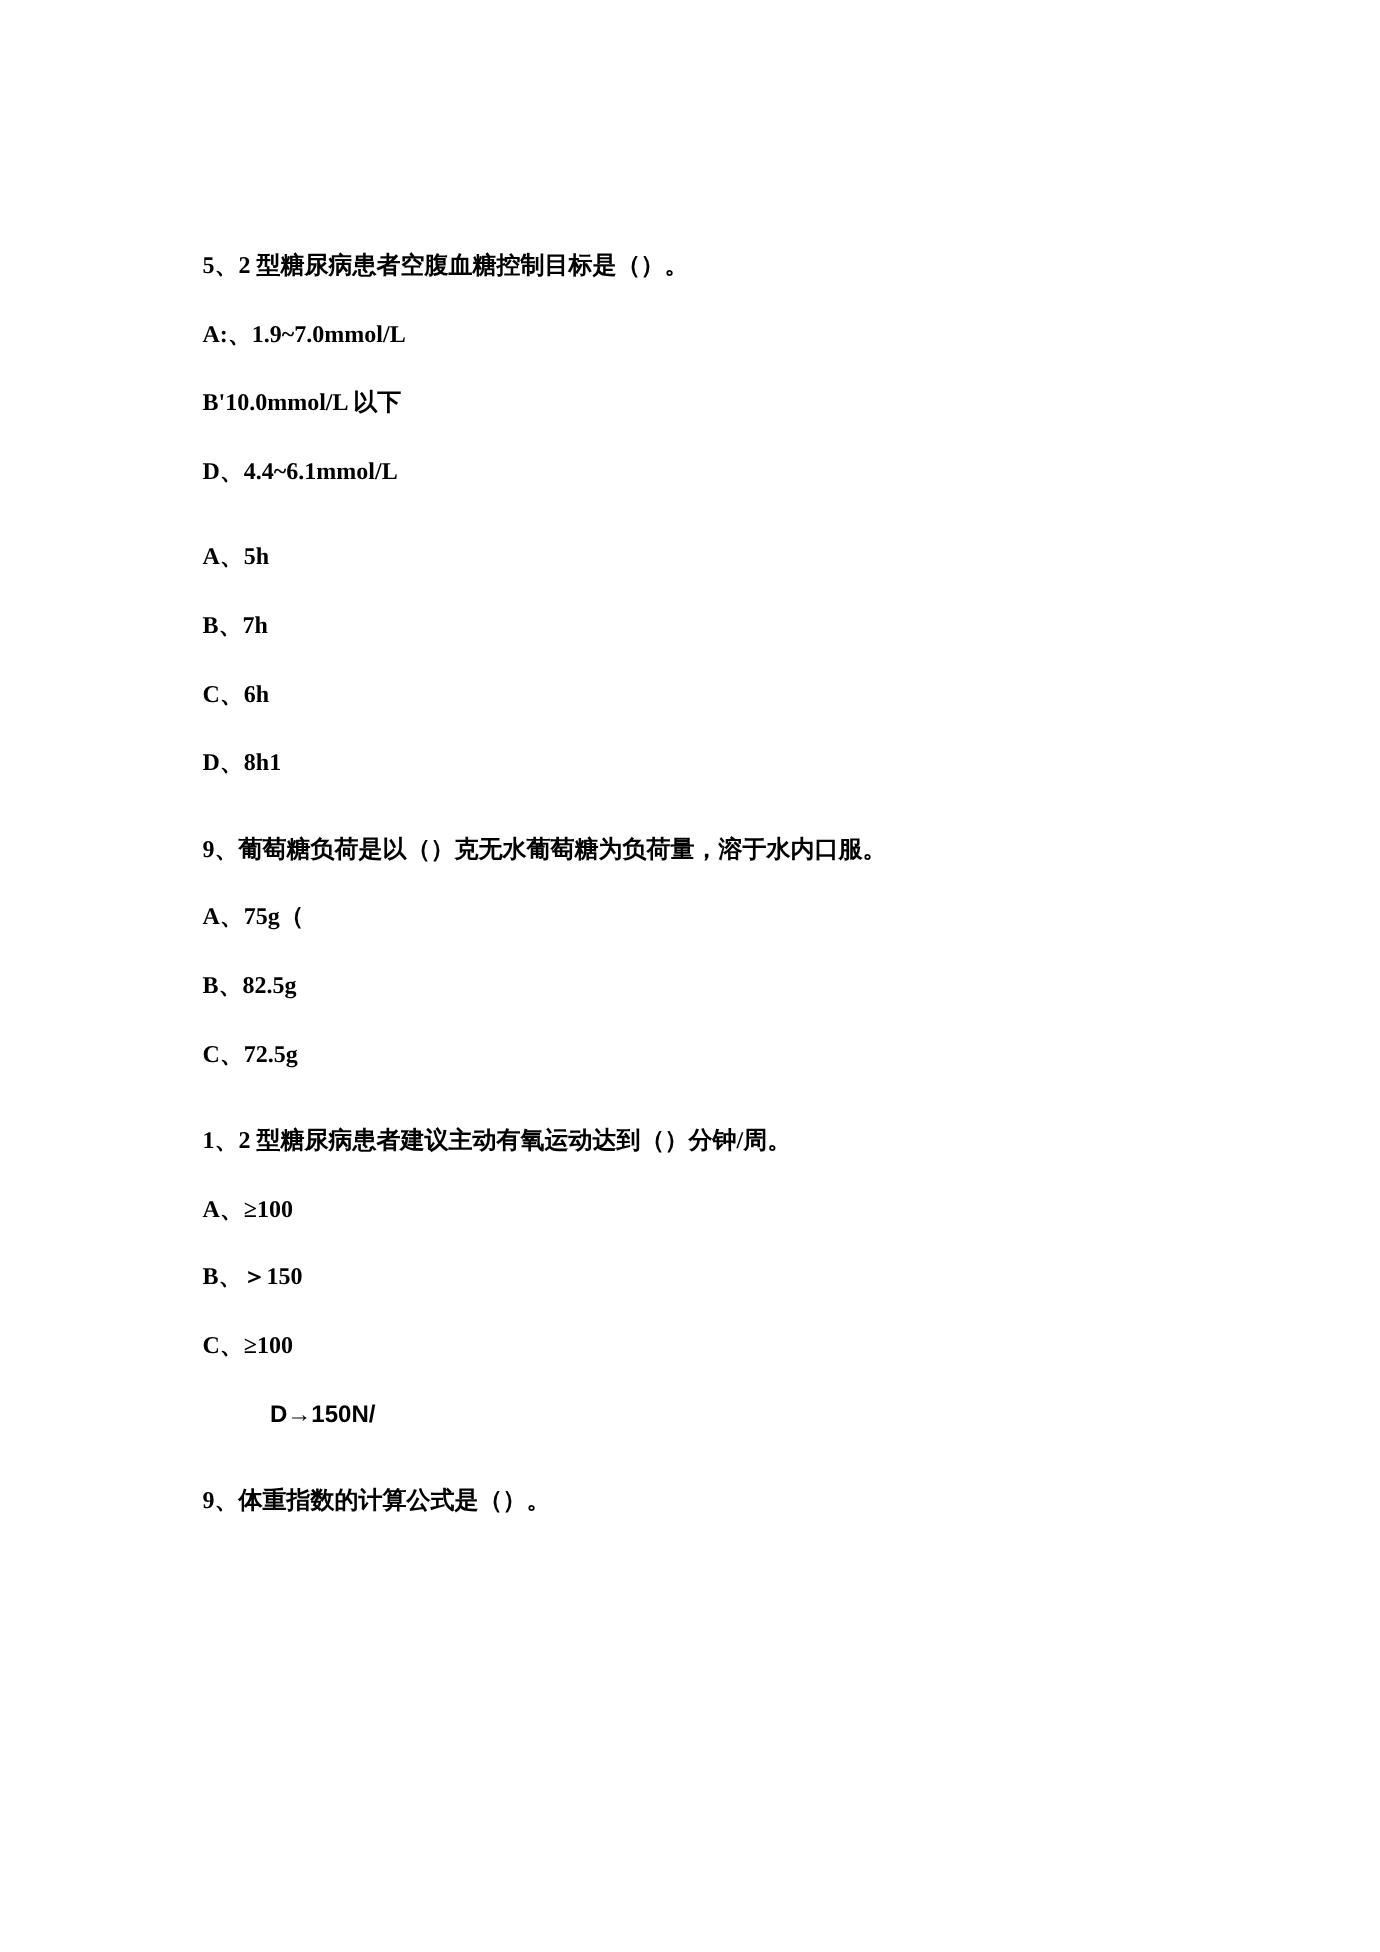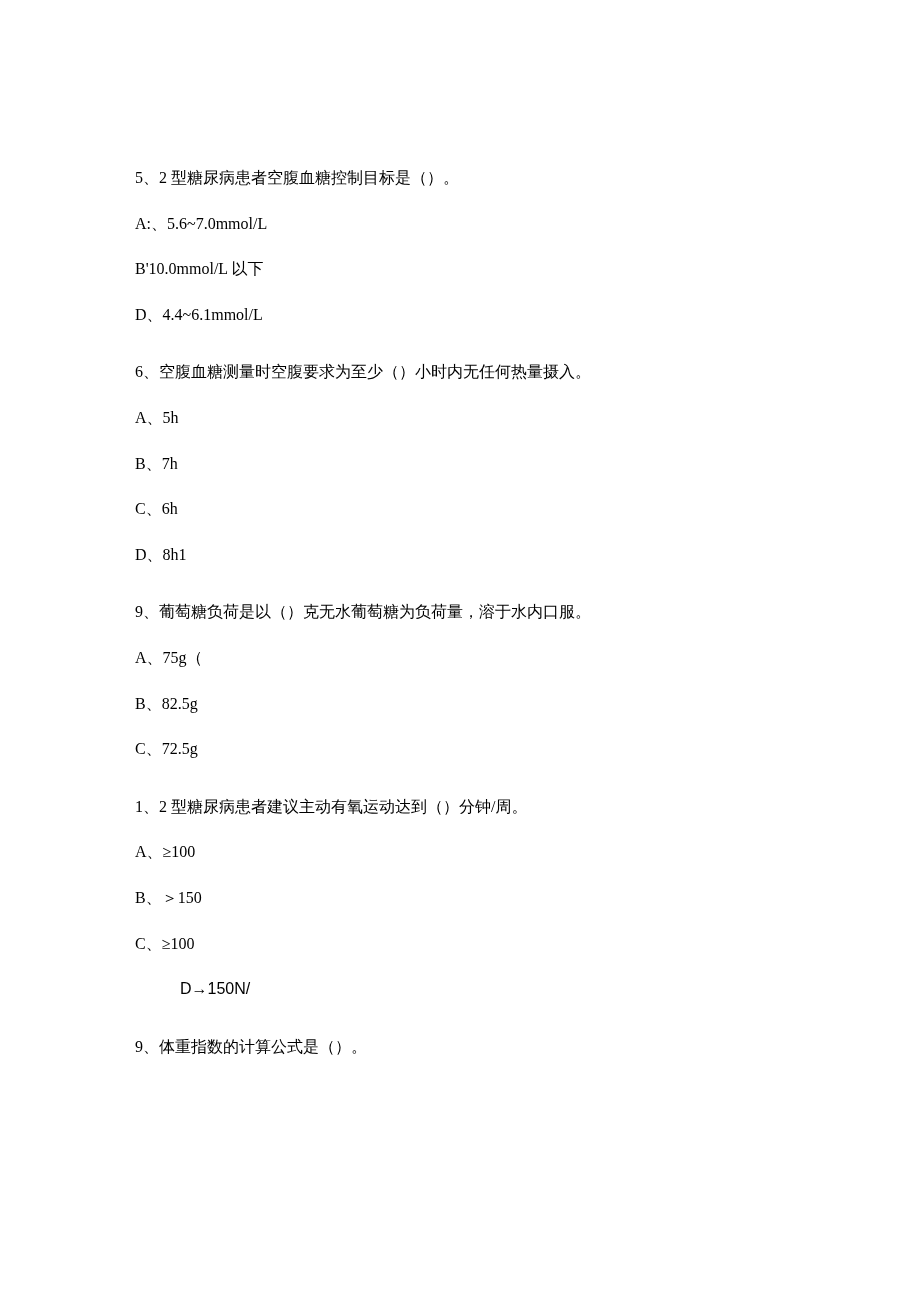--- a/index.html
+++ b/index.html
@@ -1,15 +1,15 @@
 <!DOCTYPE html>
 <html><head>
   <meta charset="utf-8">
   <style>
-    * { margin: 0; padding: 0; box-sizing: border-box; }
+    * { margin: 0; padding: 0; box-sizing: border-box; font-weight: bold; }
     body {
       width: 920px;
       height: 1301px;
       background: #ffffff;
       font-family: "SimSun", "宋体", serif;
       font-size: 16px;
       color: #000000;
       padding: 165px 135px 100px 135px;
       line-height: 1.6;
     }
@@ -25,27 +25,26 @@
     .sans {
       font-family: Arial, "Helvetica Neue", sans-serif;
       margin-left: 45px;
     }
   </style>
 </head>
 <body>
 
 <div class="question">
   <div class="question-text">5、2 型糖尿病患者空腹血糖控制目标是（）。</div>
-  <div class="option">A:、5.6~7.0mmol/L</div>
+  <div class="option">A:、1.9~7.0mmol/L</div>
   <div class="option">B'10.0mmol/L 以下</div>
   <div class="option">D、4.4~6.1mmol/L</div>
 </div>
 
 <div class="question">
-  <div class="question-text">6、空腹血糖测量时空腹要求为至少（）小时内无任何热量摄入。</div>
   <div class="option">A、5h</div>
   <div class="option">B、7h</div>
   <div class="option">C、6h</div>
   <div class="option">D、8h1</div>
 </div>
 
 <div class="question">
   <div class="question-text">9、葡萄糖负荷是以（）克无水葡萄糖为负荷量，溶于水内口服。</div>
   <div class="option">A、75g（</div>
   <div class="option">B、82.5g</div>

